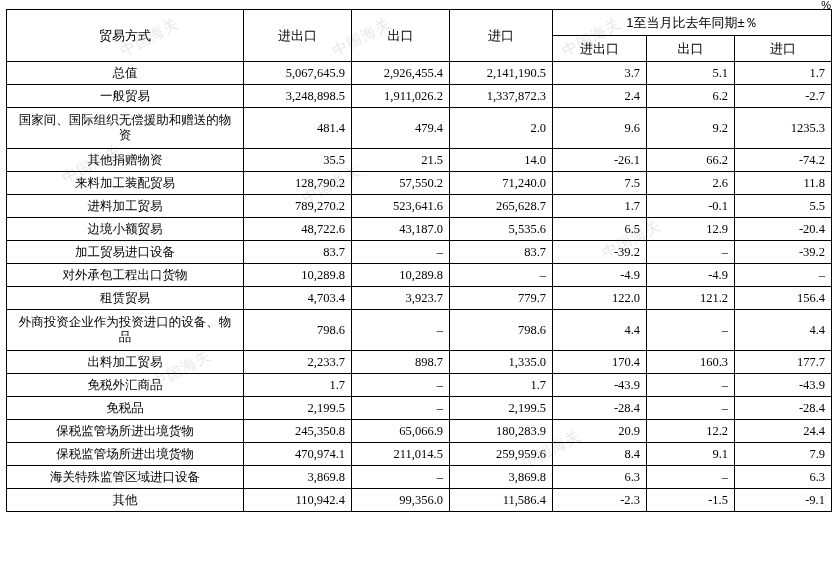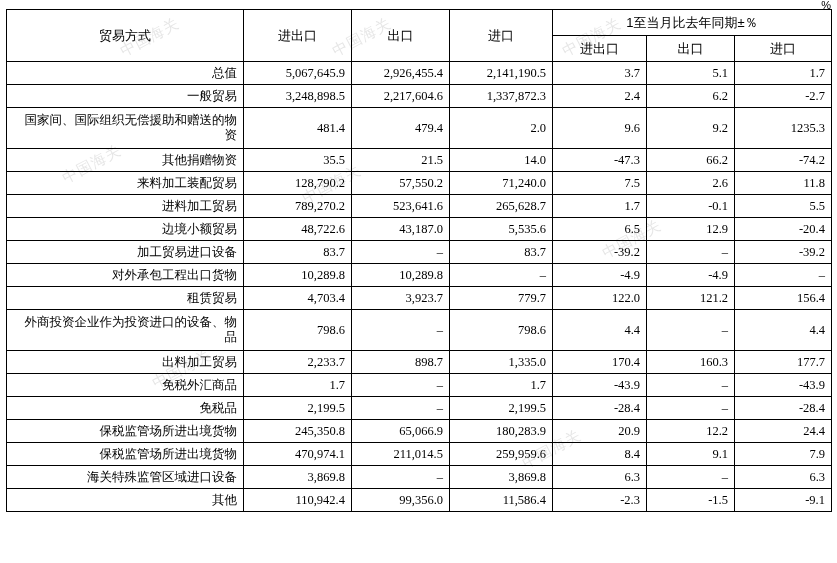--- a/index.html
+++ b/index.html
@@ -62,21 +62,21 @@
   }
   th.head-group {
     height: 25px;
     margin-left: 12px;
   }
   th.head-sub {
     height: 25px;
     font-size: 12px;
   }
   td.label {
-    text-align: right;
+    text-align: center;
     font-size: 12.5px;
     line-height: 15px;
     height: 22px;
   }
   td.num {
     text-align: right;
     font-size: 12.5px;
     font-family: "Liberation Serif", serif;
     height: 22px;
     white-space: nowrap;
@@ -142,41 +142,41 @@
           <td class="num">5,067,645.9</td>
           <td class="num">2,926,455.4</td>
           <td class="num">2,141,190.5</td>
           <td class="num">3.7</td>
           <td class="num">5.1</td>
           <td class="num">1.7</td>
         </tr>
         <tr>
           <td class="label">一般贸易</td>
           <td class="num">3,248,898.5</td>
-          <td class="num">2,217,604.6</td>
+          <td class="num">1,911,026.2</td>
           <td class="num">1,337,872.3</td>
           <td class="num">2.4</td>
           <td class="num">6.2</td>
           <td class="num">-2.7</td>
         </tr>
         <tr>
           <td class="label tall">国家间、国际组织无偿援助和赠送的物资</td>
           <td class="num tall">481.4</td>
           <td class="num tall">479.4</td>
           <td class="num tall">2.0</td>
           <td class="num tall">9.6</td>
           <td class="num tall">9.2</td>
           <td class="num tall">1235.3</td>
         </tr>
         <tr>
           <td class="label">其他捐赠物资</td>
           <td class="num">35.5</td>
           <td class="num">21.5</td>
           <td class="num">14.0</td>
-          <td class="num">-47.3</td>
+          <td class="num">-26.1</td>
           <td class="num">66.2</td>
           <td class="num">-74.2</td>
         </tr>
         <tr>
           <td class="label">来料加工装配贸易</td>
           <td class="num">128,790.2</td>
           <td class="num">57,550.2</td>
           <td class="num">71,240.0</td>
           <td class="num">7.5</td>
           <td class="num">2.6</td>

